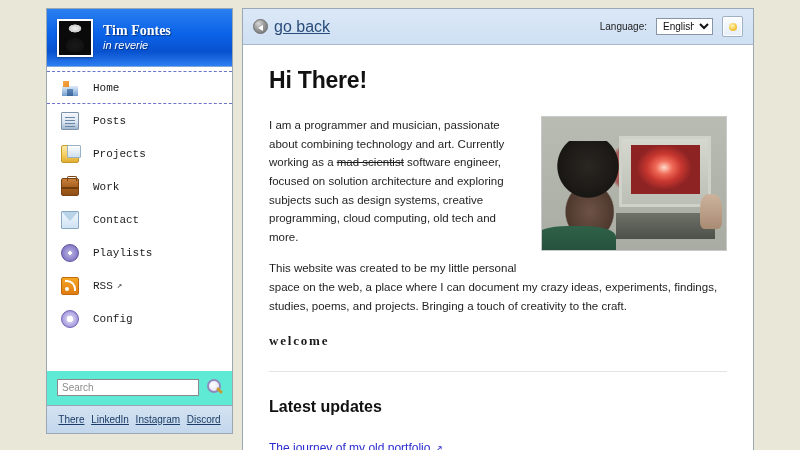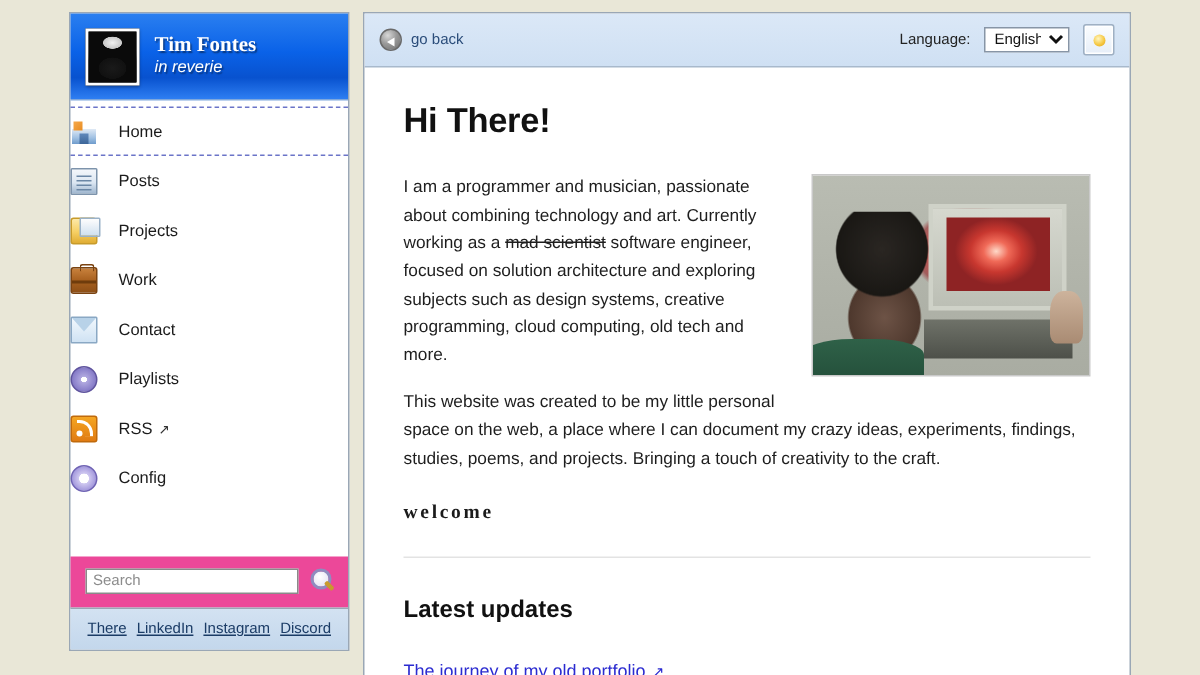--- a/index.html
+++ b/index.html
@@ -54,25 +54,26 @@
   }
   .profile-tag {
     font-family: Liberation Sans, sans-serif;
     font-style: italic; font-size: 11px;
     text-shadow: 1px 1px 1px rgba(0,0,0,.4);
   }
 
   .nav { flex: 1 1 auto; padding-top: 4px; }
   .nav-item {
     display: flex; align-items: center;
-    height: 33px; 
+    height: 33px; padding-left: 14px;
     font-size: 11px; color: #1b1b1b;
     border-top: 1px dashed transparent;
     border-bottom: 1px dashed transparent;
     cursor: pointer;
+    font-family: Liberation Mono, monospace;
   }
   .nav-item.active {
     border-top: 1px dashed #6b74c8;
     border-bottom: 1px dashed #6b74c8;
   }
   .nav-ico { width: 18px; height: 18px; margin-right: 14px; flex: 0 0 auto; position: relative; }
   .nav-label { white-space: nowrap; }
   .ext { font-size: 9px; margin-left: 4px; color: #333; }
 
   
@@ -146,21 +147,21 @@
     border-radius:50%; border:1px solid #5f549e;
   }
   .ic-config {
     background: radial-gradient(circle at 50% 50%, transparent 0%, transparent 28%, #cfc8f0 30%, #a99fdf 65%, #8276c4 100%);
     border-radius:50%; border:1px solid #6f63b4;
   }
 
   .search-wrap {
     display:flex; align-items:center;
     padding: 6px 8px 8px 10px;
-    background:#ec4899;
+    background:#5eead4;
   }
   .search-input {
     flex:1 1 auto; height: 17px;
     border:1px solid #8a8a8a;
     background:#fff;
     font-family:"Liberation Sans", sans-serif;
     font-size:10px; color:#333;
     padding:0 4px;
     outline:none;
   }
@@ -216,21 +217,21 @@
     background: radial-gradient(circle at 35% 28%, #d8d8d8 0%, #9a9a9a 45%, #6f6f6f 100%);
     border:1px solid #6a6a6a;
     position:relative; margin-right:6px;
   }
   .back-ico::after{
     content:""; position:absolute; left:4px; top:4.5px;
     width:0;height:0;
     border-top:3px solid transparent; border-bottom:3px solid transparent;
     border-right:5px solid #fff;
   }
-  .goback-label { font-size:10px; color:#2b4d7a; }
+  .goback-label { font-size:16px; color:#2b4d7a; text-decoration:underline; }
 
   .toolbar-right { margin-left:auto; display:flex; align-items:center; gap:9px; }
   .lang-label { font-size:10px; color:#222; }
   .lang-select {
     font-family:"Liberation Sans", sans-serif;
     font-size:10px; height:17px; width:57px;
     border:1px solid #8795a6; background:#fff; color:#111;
     padding:0 2px;
   }
   .theme-btn {

